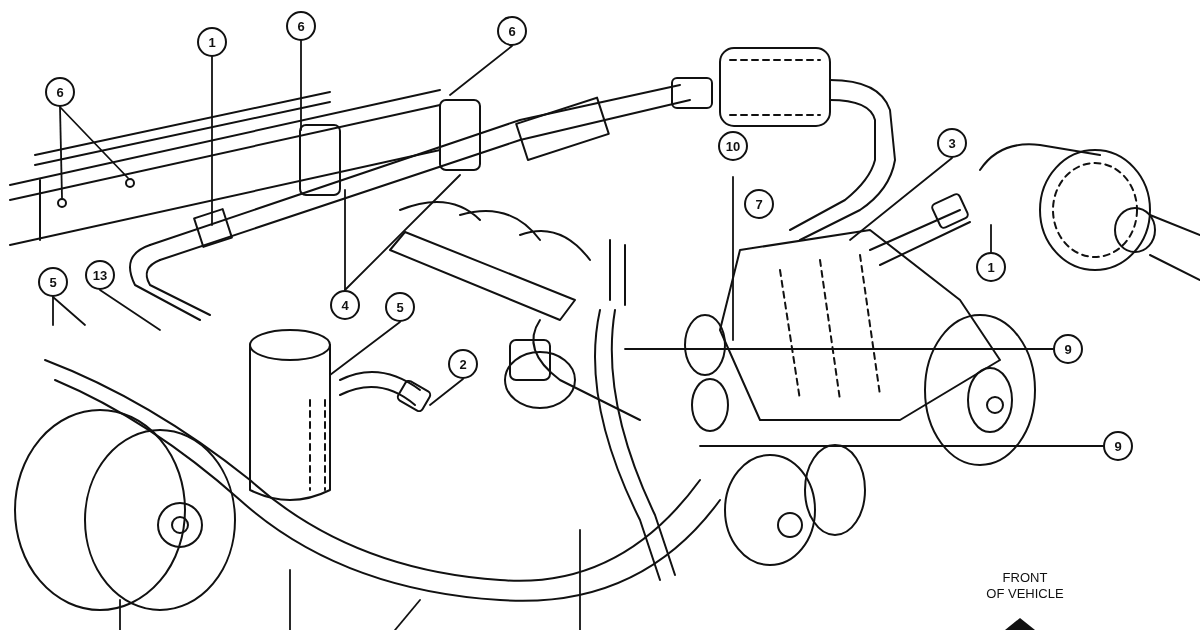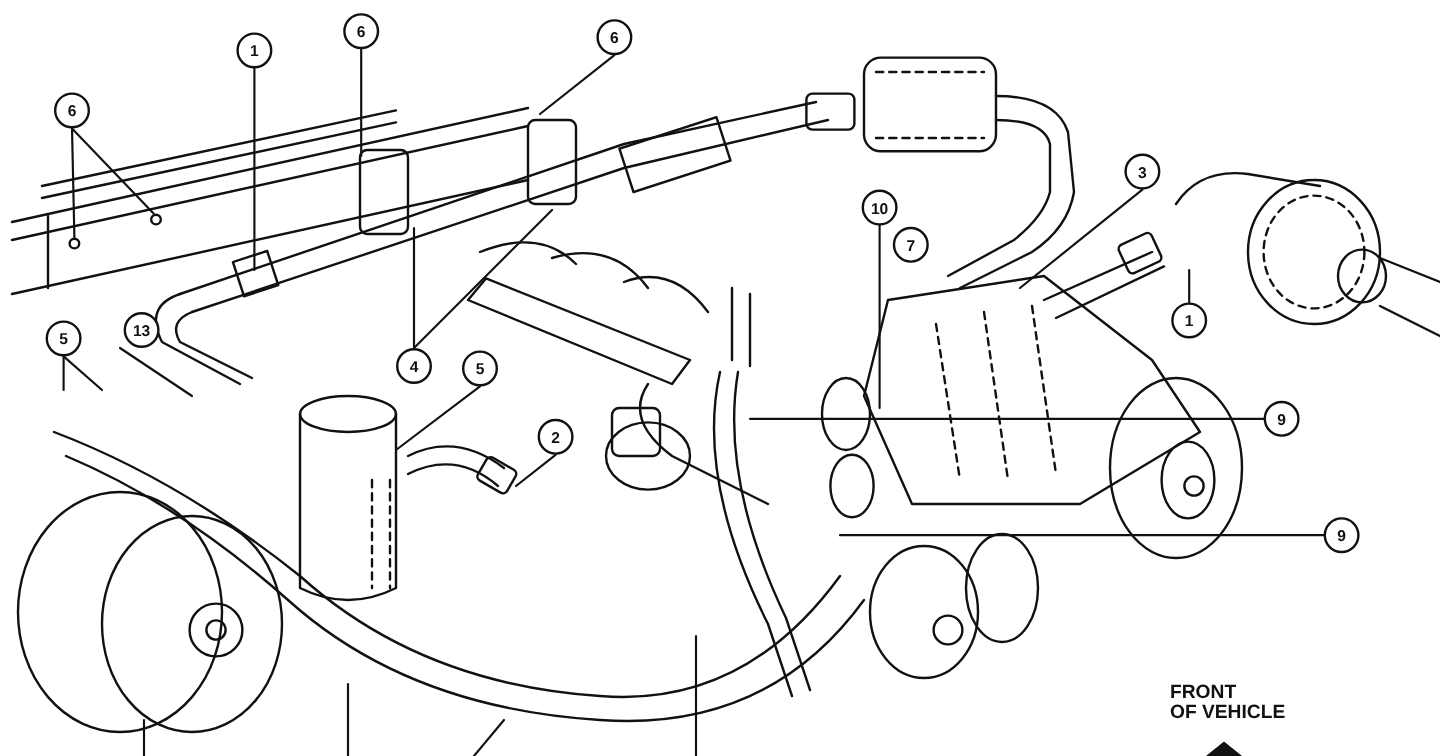--- a/index.html
+++ b/index.html
@@ -1,20 +1,20 @@
 <!DOCTYPE html>
 <html><head>
 <meta charset="utf-8">
 <style>
   html,body{margin:0;padding:0;background:#fff;}
   body{width:1200px;height:630px;overflow:hidden;position:relative;font-family:"Liberation Sans",sans-serif;}
   #diagram{position:absolute;left:0;top:0;width:1200px;height:630px;}
   .callout{position:absolute;width:30px;height:30px;border:2.5px solid #111;border-radius:50%;background:#fff;
     box-sizing:border-box;display:flex;align-items:center;justify-content:center;font-weight:bold;font-size:13px;color:#111;}
-  .label{position:absolute;font-weight:bold;font-size:16px;color:#111;text-align:left;line-height:16px;}
+  .label{position:absolute;font-weight:normal;font-size:13px;color:#111;text-align:center;line-height:16px;}
 </style>
 </head>
 <body>
 
 <svg id="diagram" viewBox="0 0 1200 630" xmlns="http://www.w3.org/2000/svg">
   <g fill="none" stroke="#111" stroke-width="2" stroke-linecap="round" stroke-linejoin="round">
 
     <g>
       <line x1="10" y1="185" x2="440" y2="90"></line>
       <line x1="10" y1="200" x2="440" y2="105"></line>
@@ -128,25 +128,25 @@
     </g>
   </g>
   <polygon points="1005,630 1020,618 1035,630" fill="#111"></polygon>
 </svg>
 
 <div class="callout" style="left:197px;top:27px">1</div>
 <div class="callout" style="left:286px;top:11px">6</div>
 <div class="callout" style="left:497px;top:16px">6</div>
 <div class="callout" style="left:45px;top:77px">6</div>
 <div class="callout" style="left:937px;top:128px">3</div>
-<div class="callout" style="left:718px;top:158px">10</div>
+<div class="callout" style="left:718px;top:131px">10</div>
 <div class="callout" style="left:744px;top:189px">7</div>
 <div class="callout" style="left:976px;top:252px">1</div>
 <div class="callout" style="left:38px;top:267px">5</div>
-<div class="callout" style="left:103px;top:260px">13</div>
+<div class="callout" style="left:85px;top:260px">13</div>
 <div class="callout" style="left:330px;top:290px">4</div>
 <div class="callout" style="left:385px;top:292px">5</div>
 <div class="callout" style="left:448px;top:349px">2</div>
 <div class="callout" style="left:1053px;top:334px">9</div>
 <div class="callout" style="left:1103px;top:431px">9</div>
 
 <div class="label" style="left:975px;top:570px;width:100px;">
   <div>FRONT</div>
   <div>OF VEHICLE</div>
 </div>

